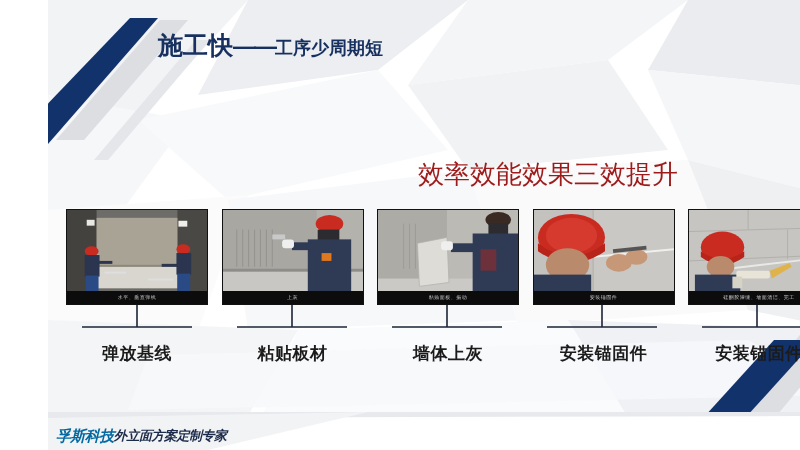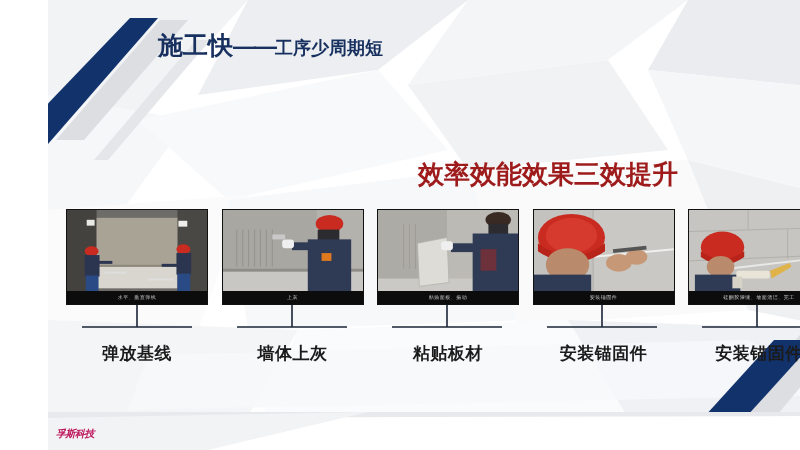--- a/index.html
+++ b/index.html
@@ -62,21 +62,21 @@
     line-height: 1;
   }
   .red-line-1 .accent {
     color: #7d1515;
   }
   .red-line-2 {
     position: absolute;
     left: 370px;
     top: 161px;
     font-size: 26px;
-    font-weight: bold;
+    font-weight: normal;
     color: #9e1b1b;
     white-space: nowrap;
     line-height: 1;
   }
 
   
   .photo-strip {
     position: absolute;
     left: 18px;
     top: 209px;
@@ -142,24 +142,24 @@
     color: #1b1b1b;
     white-space: nowrap;
     letter-spacing: 0.5px;
   }
 
   
   .footer-logo {
     position: absolute;
     left: 8px;
     top: 427px;
-    font-size: 10px;
+    font-size: 15px;
     font-weight: bold;
     font-style: italic;
-    color: #be185d;
+    color: #0369a1;
     white-space: nowrap;
     letter-spacing: -0.5px;
   }
   .footer-tag {
     position: absolute;
     left: 66px;
     top: 427px;
     font-size: 13px;
     font-weight: bold;
     font-style: italic;
@@ -346,21 +346,22 @@
       <line x1="344" y1="22" x2="454" y2="22"></line>
       <line x1="554" y1="0" x2="554" y2="22"></line>
       <line x1="499" y1="22" x2="609" y2="22"></line>
       <line x1="709" y1="0" x2="709" y2="22"></line>
       <line x1="654" y1="22" x2="764" y2="22"></line>
     </g>
   </svg>
 
   <div class="labels">
     <div class="label">弹放基线</div>
+    <div class="label">粘贴板材</div>
     <div class="label">墙体上灰</div>
-    <div class="label">粘贴板材</div>
     <div class="label">安装锚固件</div>
     <div class="label">安装锚固件</div>
   </div>
 
   <div class="footer-logo">孚斯科技</div>
+  <div class="footer-tag">外立面方案定制专家</div>
 
 </div>
 
 </body></html>

